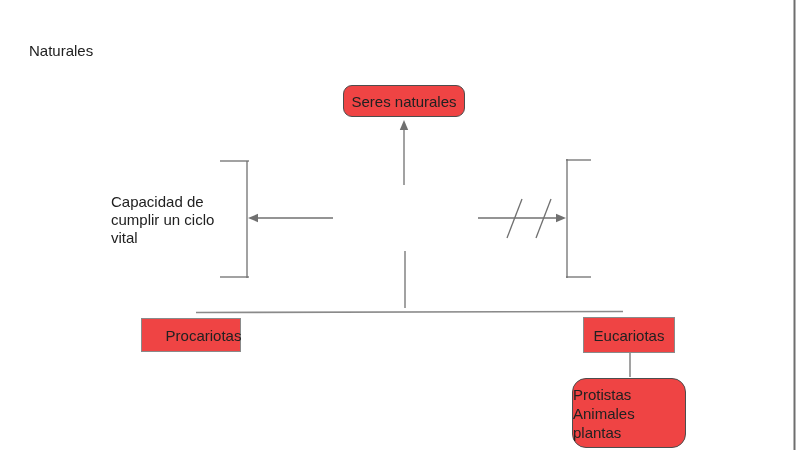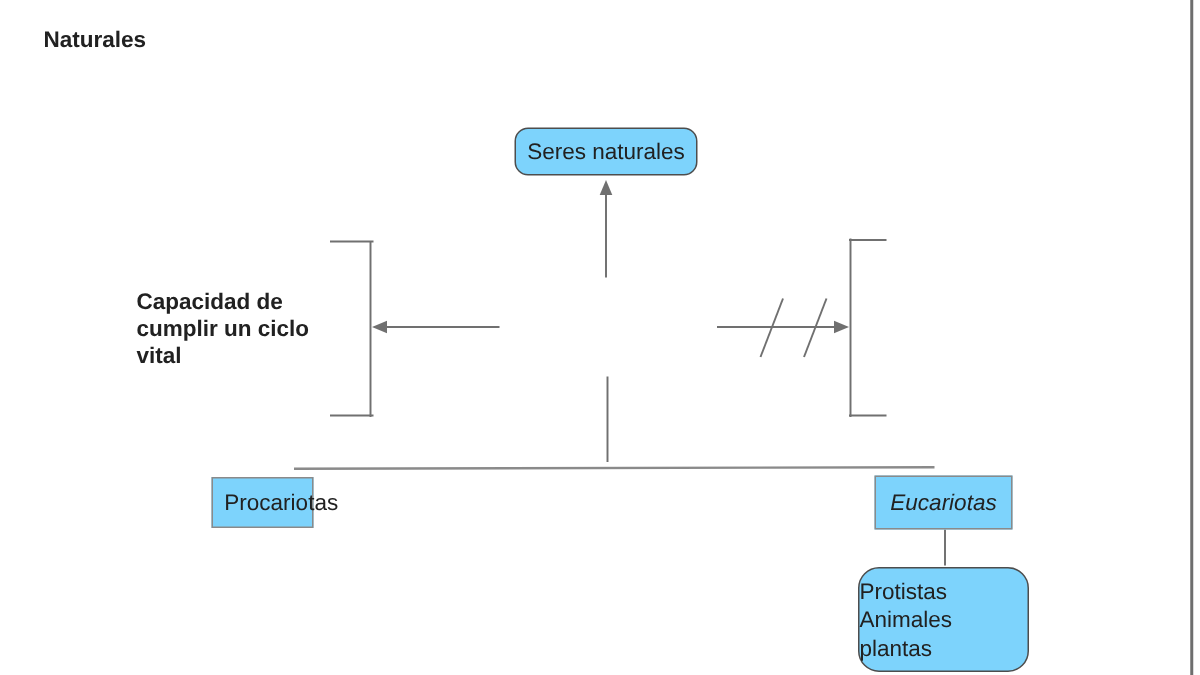--- a/index.html
+++ b/index.html
@@ -9,43 +9,43 @@
     background:#ffffff;
     font-family:"Liberation Sans", sans-serif;
     color:#212121;
     overflow:hidden;
   }
   #connector-layer{position:absolute;left:0;top:0;width:800px;height:450px;}
   .node{
     position:absolute;
     display:flex;align-items:center;justify-content:center;
     box-sizing:border-box;
-    background:#7dd3fc;
+    background:#ef4444;
     font-size:15px;line-height:19px;
     text-align:center;
   }
   .node .label{white-space:pre-line;}
   .rounded{border:1.5px solid #4d4d4d;border-radius:9px;}
   .rect{border:1.5px solid #8a8a8a;border-radius:0;}
   .free-text{
     position:absolute;
     font-size:15px;line-height:18px;
     white-space:pre-line;
   }
   #node-seres-naturales{left:343px;top:85px;width:122px;height:32px;}
   #node-seres-bioticos{left:333px;top:185px;width:145px;height:65px;}
-  #node-procariotas{left:141px;top:318px;width:68px;height:34px;padding-left:25px;}
-  #node-eucariotas{left:583px;top:317px;width:92px;height:36px;font-style:italic;}
+  #node-procariotas{left:141px;top:318px;width:100px;height:34px;padding-left:25px;}
+  #node-eucariotas{left:583px;top:317px;width:92px;height:36px;}
   #node-protistas{
     left:572px;top:378px;width:114px;height:70px;
     border-radius:14px;
     justify-content:flex-start;text-align:left;
   }
-  #title-naturales{left:29px;top:18px;line-height:17px;font-weight:bold;}
-  #annotation-left{left:91px;top:193px;width:130px;font-weight:bold;}
+  #title-naturales{left:29px;top:42px;line-height:17px;}
+  #annotation-left{left:111px;top:193px;width:130px;}
   #annotation-right{left:603px;top:201px;width:130px;line-height:19px;}
 </style>
 </head>
 <body>
 
 <div id="canvas">
 
   <svg id="connector-layer" viewBox="0 0 800 450" xmlns="http://www.w3.org/2000/svg">
 
     <line x1="794.5" y1="0" x2="794.5" y2="450" stroke="#6e6e6e" stroke-width="2"></line>

